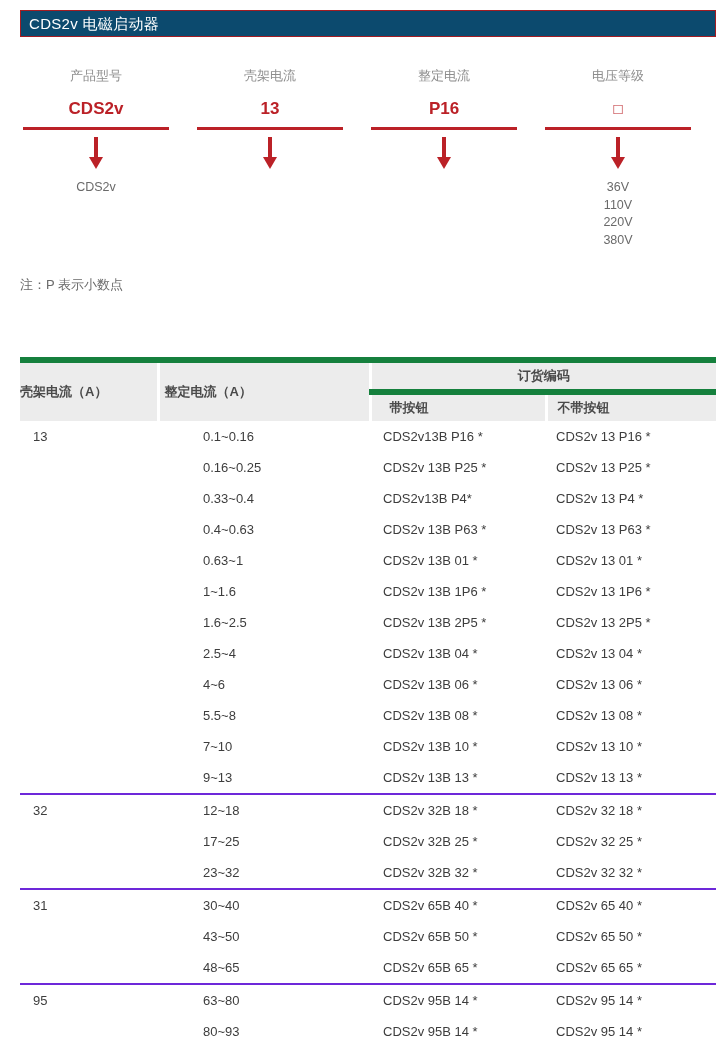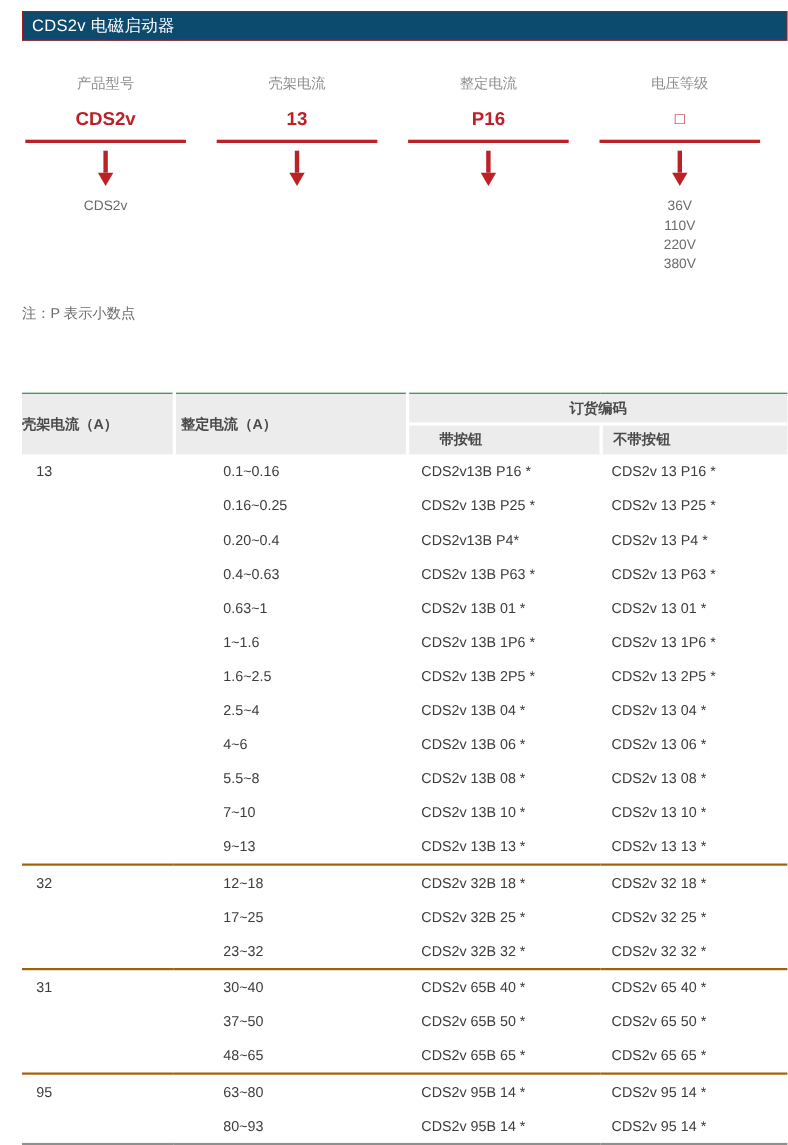--- a/index.html
+++ b/index.html
@@ -34,33 +34,33 @@
   .note{position:absolute;left:20px;top:276px;font-size:13px;color:#6a6a6a;}
 
   
   table.otable{
     position:absolute;left:20px;top:357px;width:696px;
     border-collapse:collapse;table-layout:fixed;
   }
   col.w1{width:138px}col.w2{width:212px}col.w3{width:176px}col.w4{width:170px}
   thead th{
     background:#ececec;font-size:13px;font-weight:bold;color:#4a4a4a;
-    text-align:left;height:26px;padding:0;border-top:1px solid #15803d;
+    text-align:left;height:26px;padding:0;border-top:6px solid #15803d;
   }
   thead th.c1{border-right:3px solid #ffffff;}
   thead th.c2{padding-left:5px;border-right:3px solid #ffffff;}
   thead th.oc{text-align:center;border-bottom:3px solid #ffffff;}
-  thead th.c3{padding-left:28px;border-right:3px solid #ffffff;}
+  thead th.c3{padding-left:18px;border-right:3px solid #ffffff;}
   thead th.c4{padding-left:10px;}
   tbody td{font-size:13px;color:#3d3d3d;height:31px;padding:0;vertical-align:middle;}
   tbody td.c1{padding-left:13px;}
   tbody td.c2{padding-left:45px;}
   tbody td.c3{padding-left:13px;}
   tbody td.c4{padding-left:10px;}
-  tbody tr.group-start td{border-top:2px solid #a16207;}
+  tbody tr.group-start td{border-top:2px solid #6d28d9;}
   tbody tr:last-child td{border-bottom:2px solid #8f8f8f;}
 </style>
 </head>
 <body>
 
 <div class="page">
 
   <div class="titlebar">
     <span>CDS2v 电磁启动器</span>
   </div>
@@ -141,21 +141,21 @@
           <td class="c4">CDS2v 13 P16 *</td>
         </tr>
         <tr>
           <td class="c1"></td>
           <td class="c2">0.16~0.25</td>
           <td class="c3">CDS2v 13B P25 *</td>
           <td class="c4">CDS2v 13 P25 *</td>
         </tr>
         <tr>
           <td class="c1"></td>
-          <td class="c2">0.20~0.4</td>
+          <td class="c2">0.33~0.4</td>
           <td class="c3">CDS2v13B P4*</td>
           <td class="c4">CDS2v 13 P4 *</td>
         </tr>
         <tr>
           <td class="c1"></td>
           <td class="c2">0.4~0.63</td>
           <td class="c3">CDS2v 13B P63 *</td>
           <td class="c4">CDS2v 13 P63 *</td>
         </tr>
         <tr>
@@ -225,21 +225,21 @@
           <td class="c4">CDS2v 32 32 *</td>
         </tr>
         <tr class="group-start">
           <td class="c1">31</td>
           <td class="c2">30~40</td>
           <td class="c3">CDS2v 65B 40 *</td>
           <td class="c4">CDS2v 65 40 *</td>
         </tr>
         <tr>
           <td class="c1"></td>
-          <td class="c2">37~50</td>
+          <td class="c2">43~50</td>
           <td class="c3">CDS2v 65B 50 *</td>
           <td class="c4">CDS2v 65 50 *</td>
         </tr>
         <tr>
           <td class="c1"></td>
           <td class="c2">48~65</td>
           <td class="c3">CDS2v 65B 65 *</td>
           <td class="c4">CDS2v 65 65 *</td>
         </tr>
         <tr class="group-start">

